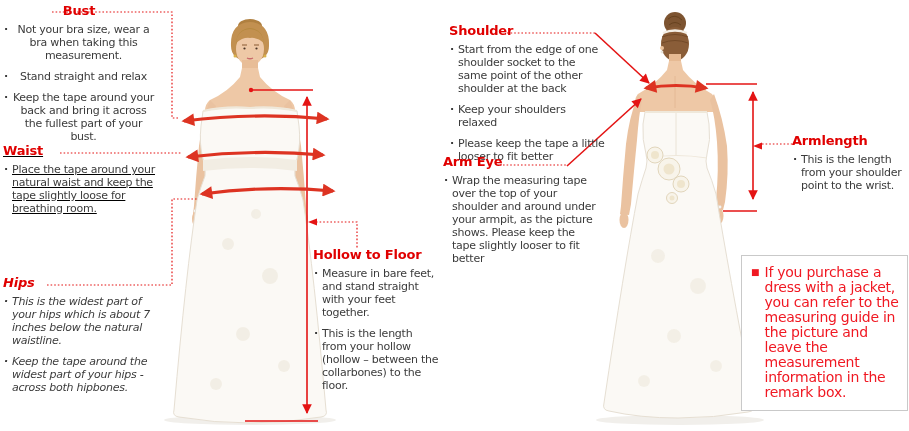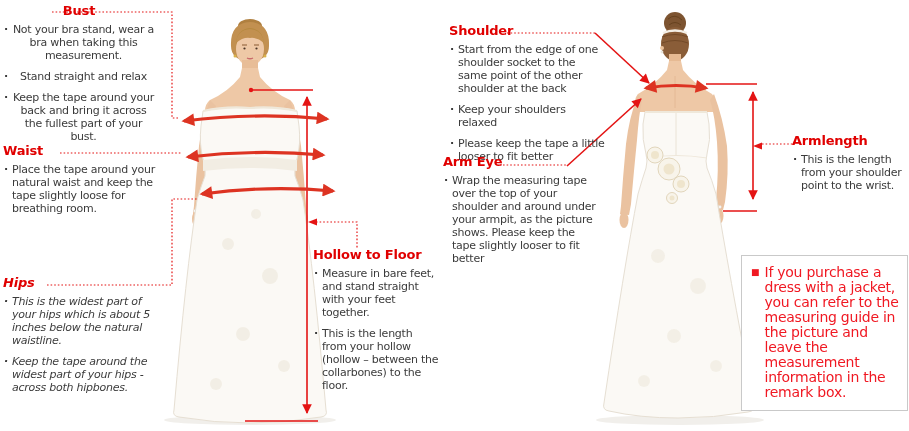--- a/index.html
+++ b/index.html
@@ -35,37 +35,37 @@
   .redfill{fill:#e41414;}
 </style>
 </head>
 <body>
 
 <div id="stage">
 
   <div class="sec" style="left:3px;top:4px;width:152px;text-align:center;">
     <h3>Bust</h3>
     <ul>
-      <li>Not your bra stand, wear a bra when taking this measurement.</li>
+      <li>Not your bra size, wear a bra when taking this measurement.</li>
       <li>Stand straight and relax</li>
       <li>Keep the tape around your back and bring it across the fullest part of your bust.</li>
     </ul>
   </div>
 
-  <div class="sec" style="left:3px;top:144px;width:158px;">
+  <div class="sec" style="left:3px;top:144px;width:158px;text-decoration:underline;">
     <h3>Waist</h3>
     <ul>
       <li>Place the tape around your natural waist and keep the tape slightly loose for breathing room.</li>
     </ul>
   </div>
 
   <div class="sec" style="left:3px;top:276px;width:162px;font-style:italic;">
     <h3>Hips</h3>
     <ul>
-      <li>This is the widest part of your hips which is about 5 inches below the natural waistline.</li>
+      <li>This is the widest part of your hips which is about 7 inches below the natural waistline.</li>
       <li>Keep the tape around the widest part of your hips - across both hipbones.</li>
     </ul>
   </div>
 
   <div class="sec" style="left:313px;top:248px;width:126px;">
     <h3>Hollow to Floor</h3>
     <ul>
       <li>Measure in bare feet, and stand straight with your feet together.</li>
       <li>This is the length from your hollow (hollow – between the collarbones) to the floor.</li>
     </ul>

